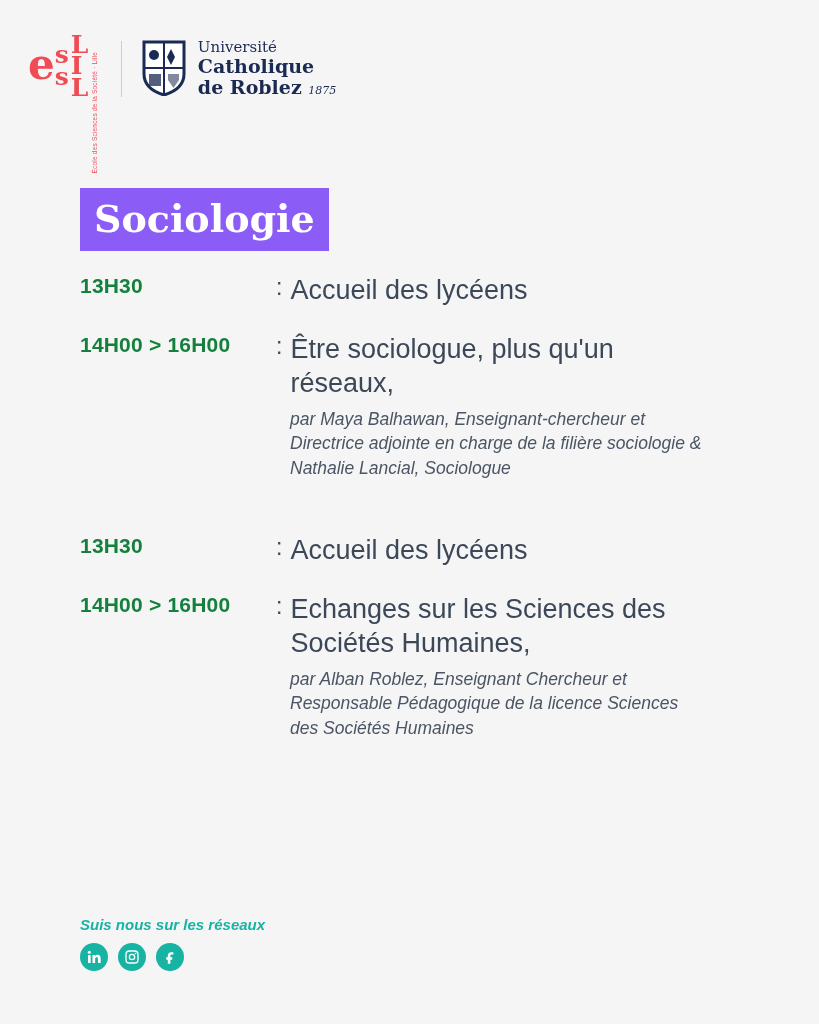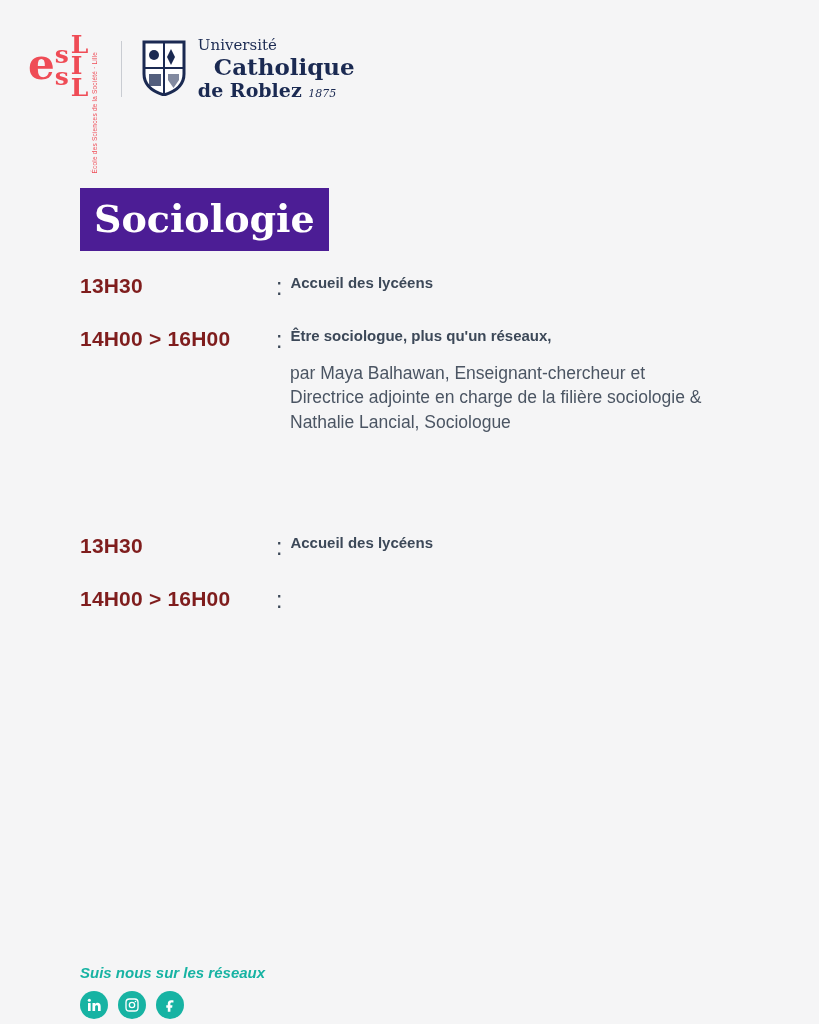--- a/index.html
+++ b/index.html
@@ -92,72 +92,72 @@
     height: 58px;
   }
   .uc-text {
     margin-left: 10px;
     color: #1b2a52;
     font-family: "DejaVu Serif", serif;
     font-weight: 700;
     line-height: 1.12;
   }
   .uc-text .l1 { font-size: 15px; font-weight: 400; }
-  .uc-text .l2 { font-size: 23px; margin-left: 16px; }
+  .uc-text .l2 { font-size: 19px; }
   .uc-text .l3 { font-size: 19px; }
   .uc-text .l3 .yr { font-size: 11px; font-style: italic; font-weight: 400; }
 
   
   .section {
     position: absolute;
     left: 80px;
   }
   .section-title {
     display: inline-block;
-    background: #4c1d95;
+    background: #8b5cf6;
     color: #ffffff;
     font-family: "DejaVu Serif", serif;
     font-weight: 700;
     font-size: 38px;
     line-height: 1;
     padding: 12px 14px 13px 14px;
     white-space: nowrap;
   }
   .rows {
     margin-top: 22px;
   }
   .row {
     display: flex;
     align-items: flex-start;
     margin-bottom: 6px;
   }
   .time {
-    color: #7f1d1d;
+    color: #15803d;
     font-weight: 700;
     font-size: 21px;
     letter-spacing: 0.2px;
     min-width: 196px;
     padding-top: 1px;
     white-space: nowrap;
   }
   .colon {
     color: #3c4858;
     font-size: 23px;
     margin-right: 8px;
     line-height: 1.25;
   }
   .desc {
     color: #3c4858;
-    font-size: 15px;
+    font-size: 27px;
     line-height: 1.28;
     max-width: 430px;
-    font-weight: bold;
   }
   .speaker {
     color: #4b5563;
+    font-style: italic;
     font-size: 17.5px;
     line-height: 1.42;
     max-width: 425px;
   }
   .row-sub {
     margin-left: 210px;
     margin-top: 2px;
     margin-bottom: 14px;
   }
 
@@ -170,21 +170,20 @@
     position: absolute;
     left: 80px;
     top: 916px;
   }
   .follow {
     color: #17b3a3;
     font-style: italic;
     font-weight: 700;
     font-size: 15px;
     margin-bottom: 10px;
-    margin-top: 48px;
   }
   .socials {
     display: flex;
     gap: 10px;
   }
   .social {
     width: 28px;
     height: 28px;
     border-radius: 50%;
     background: #17b3a3;
@@ -264,21 +263,23 @@
 
     <div class="row">
       <div class="time">13H30</div>
       <div class="colon">:</div>
       <div class="desc">Accueil des lycéens</div>
     </div>
 
     <div class="row" style="margin-top:24px;">
       <div class="time">14H00 &gt; 16H00</div>
       <div class="colon">:</div>
+      <div class="desc" style="max-width:380px;">Echanges sur les Sciences des Sociétés Humaines,</div>
     </div>
+    <div class="row-sub speaker" style="max-width:415px;">par Alban Roblez, Enseignant Chercheur et Responsable Pédagogique de la licence Sciences des Sociétés Humaines</div>
 
   </div>
 </div>
 
 <div class="footer">
   <div class="follow">Suis nous sur les réseaux</div>
   <div class="socials">
 
     <a class="social">
       <svg width="16" height="16" viewBox="0 0 24 24" fill="#ffffff" xmlns="http://www.w3.org/2000/svg">

